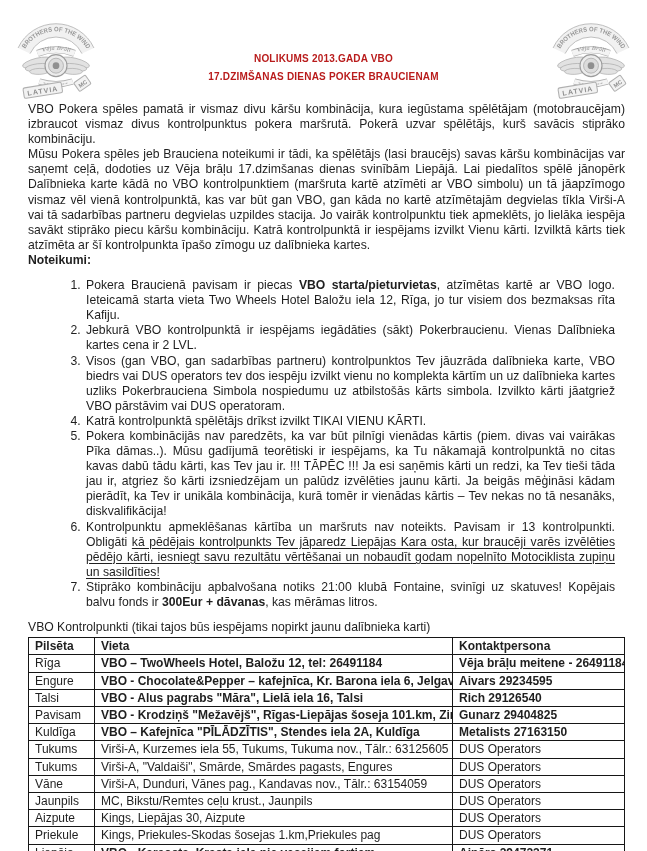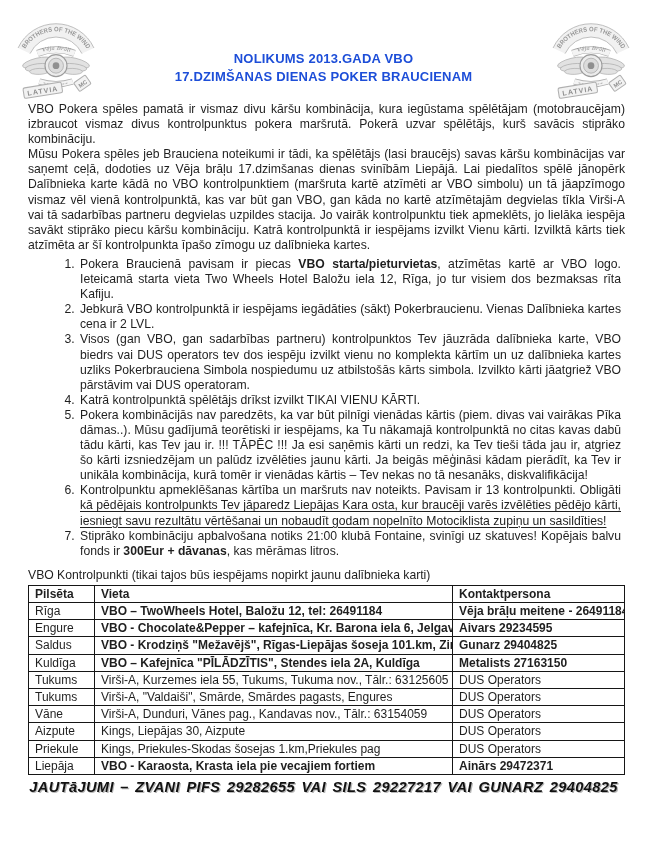--- a/index.html
+++ b/index.html
@@ -6,25 +6,25 @@
   .page {
     width:647px; height:851px; background:#ffffff; position:relative; overflow:hidden;
     font-family:"Liberation Sans", sans-serif; color:#1f1f1f; margin:0 auto;
   }
   .content { padding:0 22px 0 28px; }
   .header { position:relative; height:102px; }
   .logo { position:absolute; top:8px; width:88px; height:96px; }
   .logo.left { left:12px; }
   .logo.right { right:12px; }
   .title { position:absolute; left:0; right:0; top:50px; text-align:center;
-           font-weight:bold; font-size:13px; line-height:18px; letter-spacing:0.2px; color:#1d4ed8; }
+           font-weight:bold; font-size:10px; line-height:18px; letter-spacing:0.2px; color:#b91c1c; }
   .body-text { font-size:12.2px; line-height:15.1px; text-align:justify; }
   p.intro { margin:0; }
   .rules-heading { font-weight:bold; margin:0; }
-  ol.rules { margin:4px; padding-left:46px; }
+  ol.rules { margin:10px; padding-left:46px; }
   ol.rules li { text-align:justify; padding-left:2px; }
   .bold { font-weight:bold; }
   .uline { text-decoration:underline; text-decoration-thickness:1px; text-underline-offset:2px; }
   .caption { margin-top:9px; font-size:12.2px; line-height:15px; }
   table.cp { border-collapse:collapse; width:100%; margin-top:2px; font-size:12px; table-layout:fixed; }
   .cp th, .cp td { border:1.2px solid #161616; padding:1px 6px; line-height:14.2px;
                    text-align:left; vertical-align:middle; overflow:hidden; white-space:nowrap;margin-left:34px; }
   .cp th { font-weight:bold; }
   .cp td { font-weight:normal; }
   .cp tr.vbo td.v, .cp tr.vbo td.c { font-weight:bold; }
@@ -100,20 +100,21 @@
     <div class="title">
       <div>NOLIKUMS 2013.GADA VBO</div>
       <div>17.DZIMŠANAS DIENAS POKER BRAUCIENAM</div>
     </div>
   </div>
 
   <div class="content body-text">
     <p class="intro">VBO Pokera spēles pamatā ir vismaz divu kāršu kombinācija, kura iegūstama spēlētājam (motobraucējam) izbraucot vismaz divus kontrolpunktus pokera maršrutā. Pokerā uzvar spēlētājs, kurš savācis stiprāko kombināciju.</p>
     <p class="intro">Mūsu Pokera spēles jeb Brauciena noteikumi ir tādi, ka spēlētājs (lasi braucējs) savas kāršu kombinācijas var saņemt ceļā, dodoties uz Vēja brāļu 17.dzimšanas dienas svinībām Liepājā. Lai piedalītos spēlē jānopērk Dalībnieka karte kādā no VBO kontrolpunktiem (maršruta kartē atzīmēti ar VBO simbolu) un tā jāapzīmogo vismaz vēl vienā kontrolpunktā, kas var būt gan VBO, gan kāda no kartē atzīmētajām degvielas tīkla Virši-A vai tā sadarbības partneru degvielas uzpildes stacija. Jo vairāk kontrolpunktu tiek apmeklēts, jo lielāka iespēja savākt stiprāko piecu kāršu kombināciju. Katrā kontrolpunktā ir iespējams izvilkt Vienu kārti. Izvilktā kārts tiek atzīmēta ar šī kontrolpunkta īpašo zīmogu uz dalībnieka kartes.</p>
 
+    <p class="rules-heading">Noteikumi:</p>
 
     <ol class="rules">
       <li><span>Pokera Braucienā pavisam ir piecas </span><span class="bold">VBO starta/pieturvietas</span><span>, atzīmētas kartē ar VBO logo. Ieteicamā starta vieta Two Wheels Hotel Baložu iela 12, Rīga, jo tur visiem dos bezmaksas rīta Kafiju.</span></li>
       <li><span>Jebkurā VBO kontrolpunktā ir iespējams iegādāties (sākt) Pokerbraucienu. Vienas Dalībnieka kartes cena ir 2 LVL.</span></li>
       <li><span>Visos (gan VBO, gan sadarbības partneru) kontrolpunktos Tev jāuzrāda dalībnieka karte, VBO biedrs vai DUS operators tev dos iespēju izvilkt vienu no komplekta kārtīm un uz dalībnieka kartes uzliks Pokerbrauciena Simbola nospiedumu uz atbilstošās kārts simbola. Izvilkto kārti jāatgriež VBO pārstāvim vai DUS operatoram.</span></li>
       <li><span>Katrā kontrolpunktā spēlētājs drīkst izvilkt TIKAI VIENU KĀRTI.</span></li>
       <li><span>Pokera kombinācijās nav paredzēts, ka var būt pilnīgi vienādas kārtis (piem. divas vai vairākas Pīka dāmas..). Mūsu gadījumā teorētiski ir iespējams, ka Tu nākamajā kontrolpunktā no citas kavas dabū tādu kārti, kas Tev jau ir. !!! TĀPĒC !!! Ja esi saņēmis kārti un redzi, ka Tev tieši tāda jau ir, atgriez šo kārti izsniedzējam un palūdz izvēlēties jaunu kārti. Ja beigās mēģināsi kādam pierādīt, ka Tev ir unikāla kombinācija, kurā tomēr ir vienādas kārtis – Tev nekas no tā nesanāks, diskvalifikācija!</span></li>
       <li><span>Kontrolpunktu apmeklēšanas kārtība un maršruts nav noteikts. Pavisam ir 13 kontrolpunkti. Obligāti </span><span class="uline">kā pēdējais kontrolpunkts Tev jāparedz Liepājas Kara osta, kur braucēji varēs izvēlēties pēdējo kārti, iesniegt savu rezultātu vērtēšanai un nobaudīt godam nopelnīto Motociklista zupiņu un sasildīties!</span></li>
       <li><span>Stiprāko kombināciju apbalvošana notiks 21:00 klubā Fontaine, svinīgi uz skatuves! Kopējais balvu fonds ir </span><span class="bold">300Eur + dāvanas</span><span>, kas mērāmas litros.</span></li>
     </ol>
@@ -138,21 +139,26 @@
             <td>Rīga</td>
             <td class="v">VBO – TwoWheels Hotel, Baložu 12, tel: 26491184</td>
             <td class="c">Vēja brāļu meitene - 26491184</td>
           </tr>
         <tr class="vbo">
             <td>Engure</td>
             <td class="v">VBO - Chocolate&amp;Pepper – kafejnīca, Kr. Barona iela 6, Jelgava</td>
             <td class="c">Aivars 29234595</td>
           </tr>
         <tr class="vbo">
-            <td>Saldus</td>
+            <td>Talsi</td>
+            <td class="v">VBO - Alus pagrabs "Māra", Lielā iela 16, Talsi</td>
+            <td class="c">Rich 29126540</td>
+          </tr>
+        <tr class="vbo">
+            <td>Pavisam</td>
             <td class="v">VBO - Krodziņš "Mežavējš", Rīgas-Liepājas šoseja 101.km, Zirņu p.,</td>
             <td class="c">Gunarz 29404825</td>
           </tr>
         <tr class="vbo">
             <td>Kuldīga</td>
             <td class="v">VBO – Kafejnīca "PĪLĀDZĪTIS", Stendes iela 2A,  Kuldīga</td>
             <td class="c">Metalists 27163150</td>
           </tr>
         <tr>
             <td>Tukums</td>
@@ -163,20 +169,25 @@
             <td>Tukums</td>
             <td class="v">Virši-A, "Valdaiši", Smārde, Smārdes pagasts, Engures</td>
             <td class="c">DUS Operators</td>
           </tr>
         <tr>
             <td>Vāne</td>
             <td class="v">Virši-A, Dunduri, Vānes pag., Kandavas nov., Tālr.: 63154059</td>
             <td class="c">DUS Operators</td>
           </tr>
         <tr>
+            <td>Jaunpils</td>
+            <td class="v">MC, Bikstu/Remtes ceļu krust., Jaunpils</td>
+            <td class="c">DUS Operators</td>
+          </tr>
+        <tr>
             <td>Aizpute</td>
             <td class="v">Kings, Liepājas 30, Aizpute</td>
             <td class="c">DUS Operators</td>
           </tr>
         <tr>
             <td>Priekule</td>
             <td class="v">Kings, Priekules-Skodas šosejas 1.km,Priekules pag</td>
             <td class="c">DUS Operators</td>
           </tr>
         <tr class="vbo">

